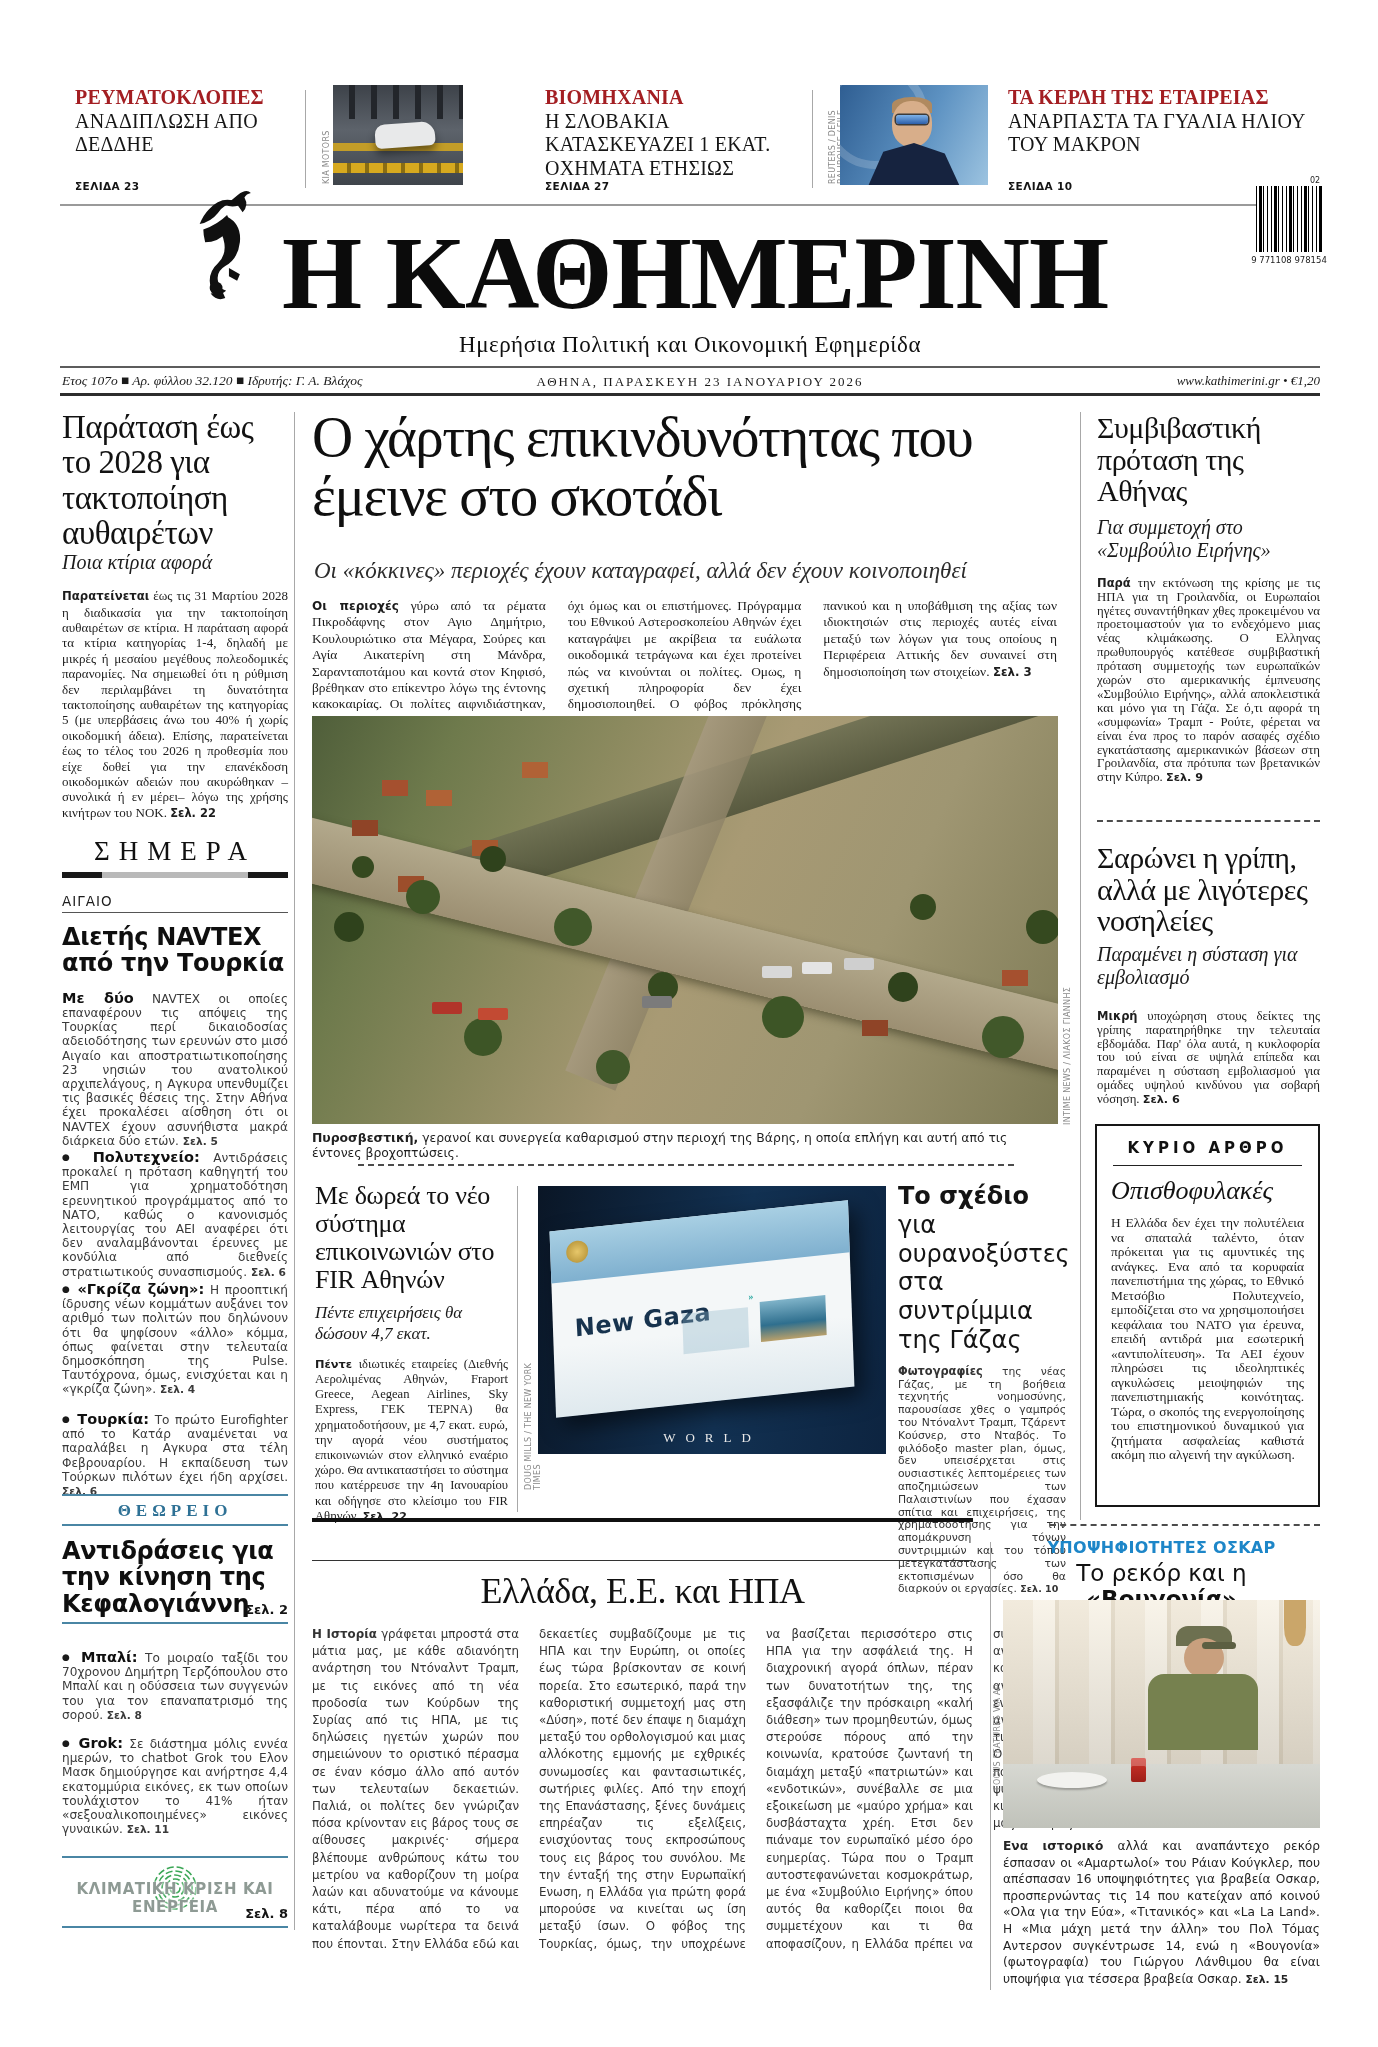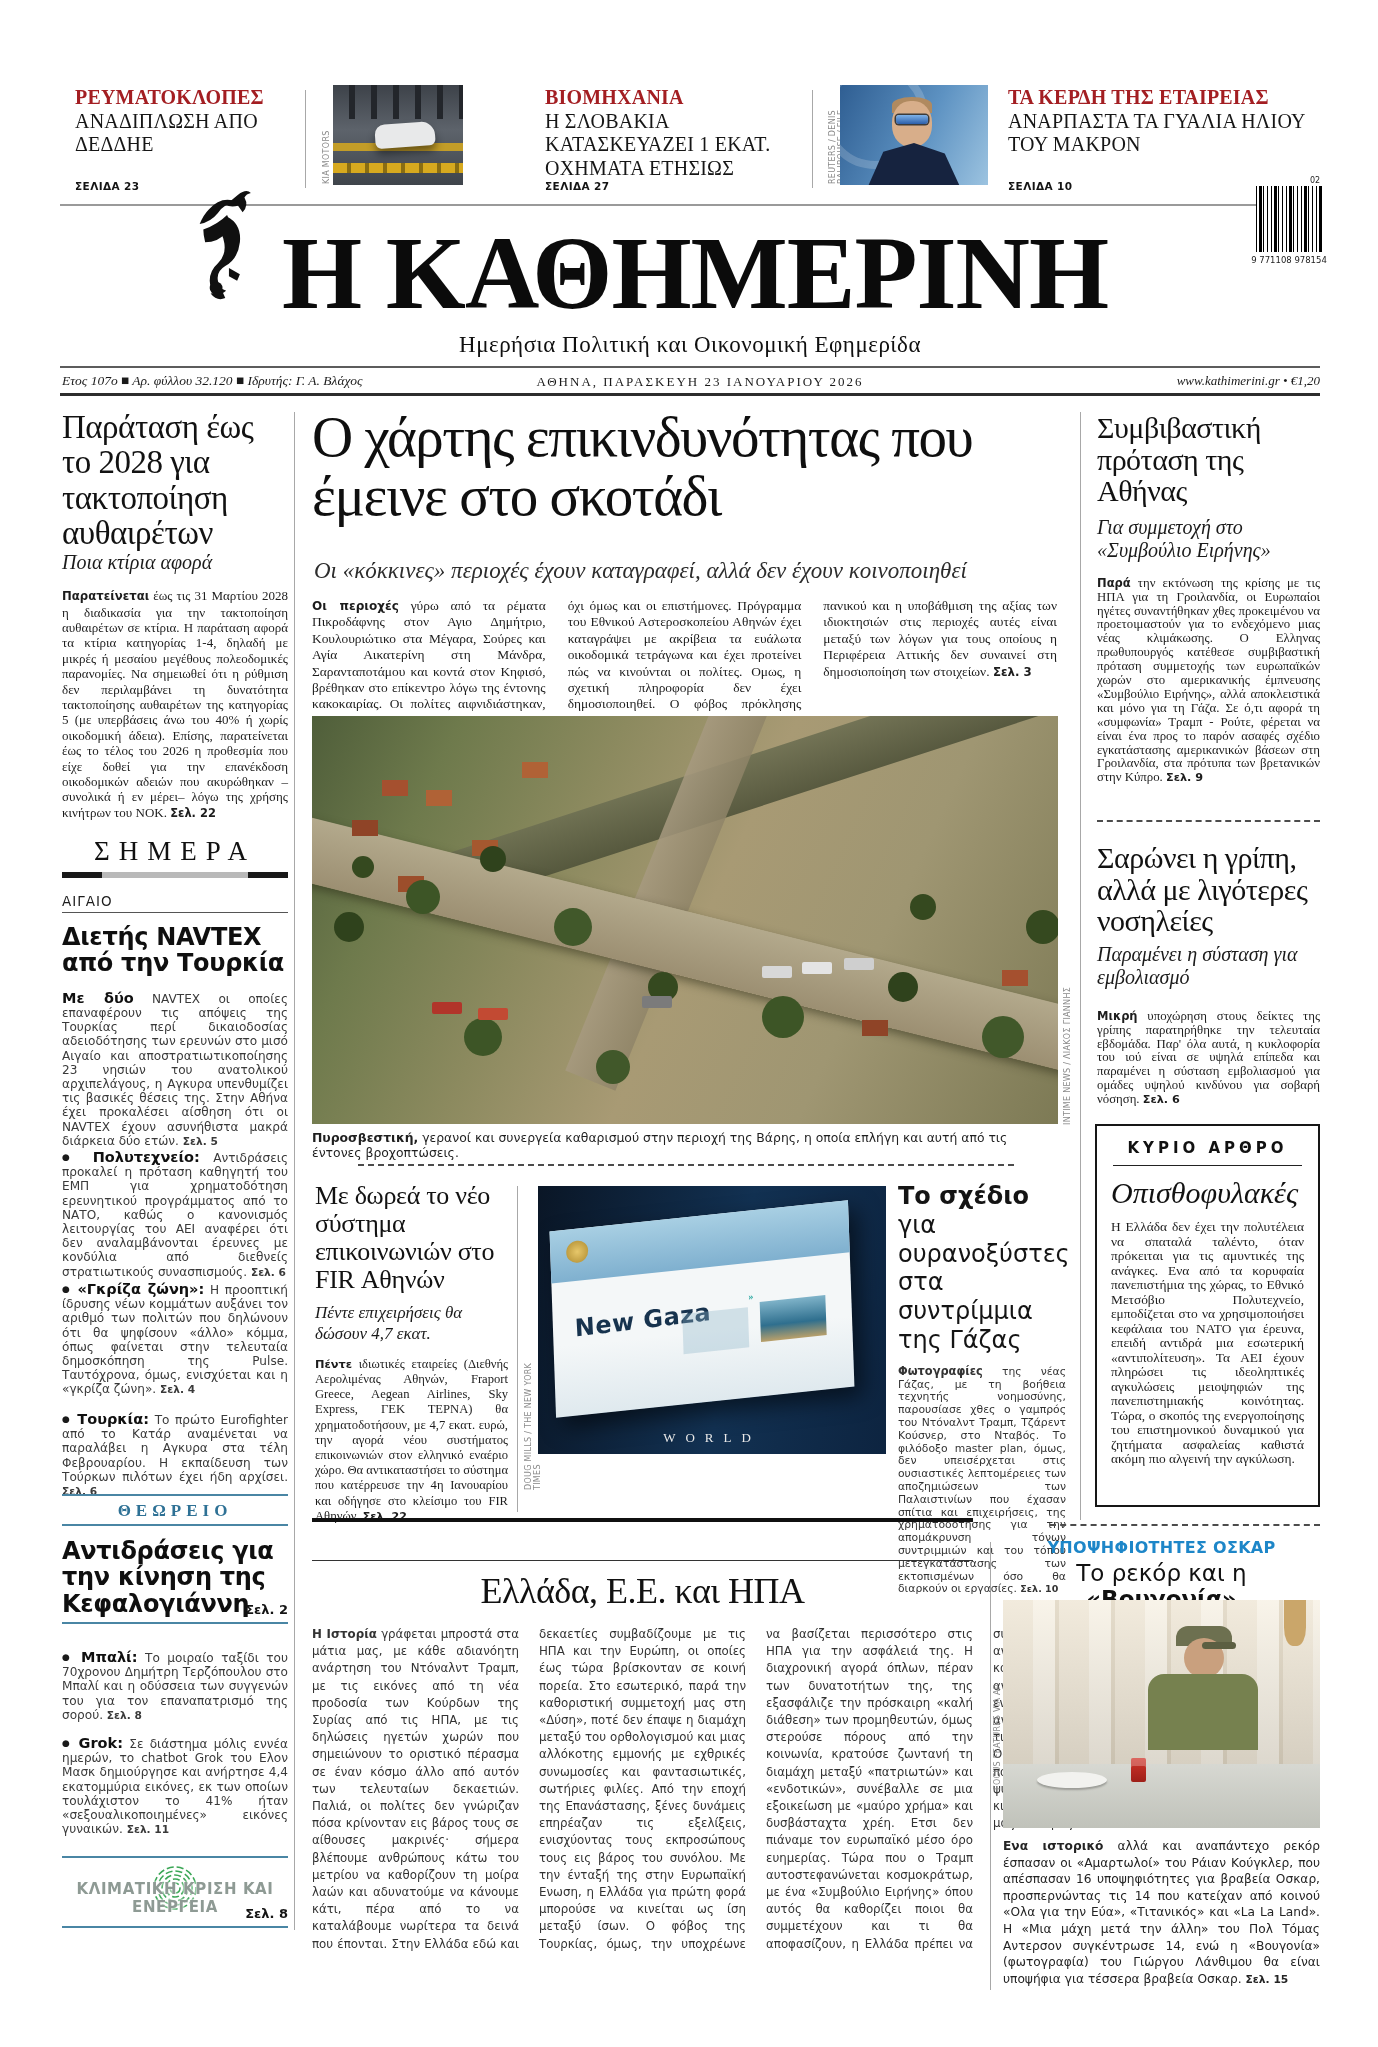--- a/index.html
+++ b/index.html
@@ -42,21 +42,21 @@
   .fir-title{font-size:26px;line-height:1.08;letter-spacing:-.3px;color:#121212}
   .fir-sub{font-size:17px;line-height:1.22;color:#1b1b1b}
   .fir-body{font-size:12.6px;line-height:15.2px;color:#1d1d1d}
   .gaza-title{font-family:"DejaVu Sans",sans-serif;font-size:24px;line-height:1.2;color:#141414}
   .gaza-body{font-family:"DejaVu Sans",sans-serif;font-size:10.8px;line-height:12.8px;color:#333}
   .r-title{font-size:30px;line-height:1.05;letter-spacing:-.5px;color:#121212}
   .r-sub{font-size:20px;line-height:1.18;color:#1b1b1b}
   .r-body{font-size:12.8px;line-height:13.9px;color:#1d1d1d}
   .ed-box{border:2px solid #161616;background:#fff}
   .ed-label{font-family:"DejaVu Sans",sans-serif;font-weight:bold;font-size:15px;letter-spacing:4px;color:#111}
-  .ed-title{font-size:30px;color:#121212}
+  .ed-title{font-size:26px;color:#121212}
   .ed-body{font-size:13.4px;line-height:14.5px;color:#1d1d1d}
   .oscar-kicker{font-family:"DejaVu Sans",sans-serif;font-weight:bold;font-size:16px;color:#1d86c8;letter-spacing:.3px}
   .oscar-title{font-family:"DejaVu Sans",sans-serif;font-size:23px;color:#111}
   .oscar-cap{font-family:"DejaVu Sans",sans-serif;font-size:12.2px;line-height:16.6px;color:#242424}
   .sx-label{font-weight:bold;font-size:18px;letter-spacing:3px;color:#111}
   .sx-by{font-size:14px;letter-spacing:2.5px;color:#2e2e2e}
   .sx-title{font-size:36px;letter-spacing:-.5px;color:#111}
   .sx-cols{column-count:3;column-gap:20px;font-family:"DejaVu Sans",sans-serif;
            font-size:11.8px;line-height:17.2px;color:#333}
   

